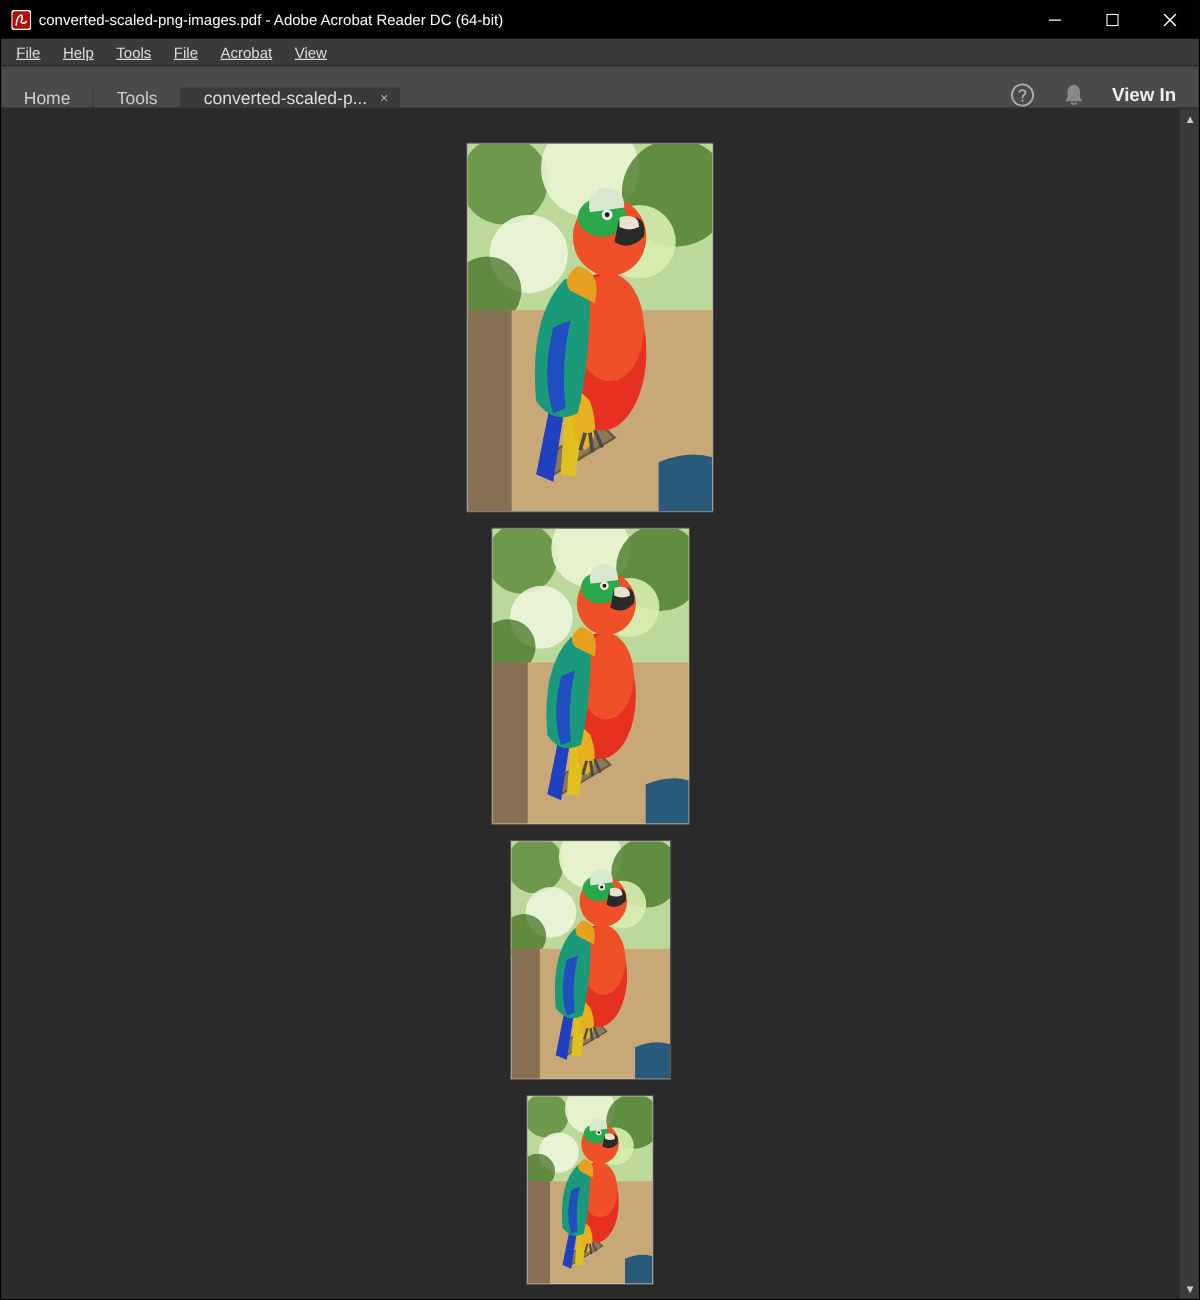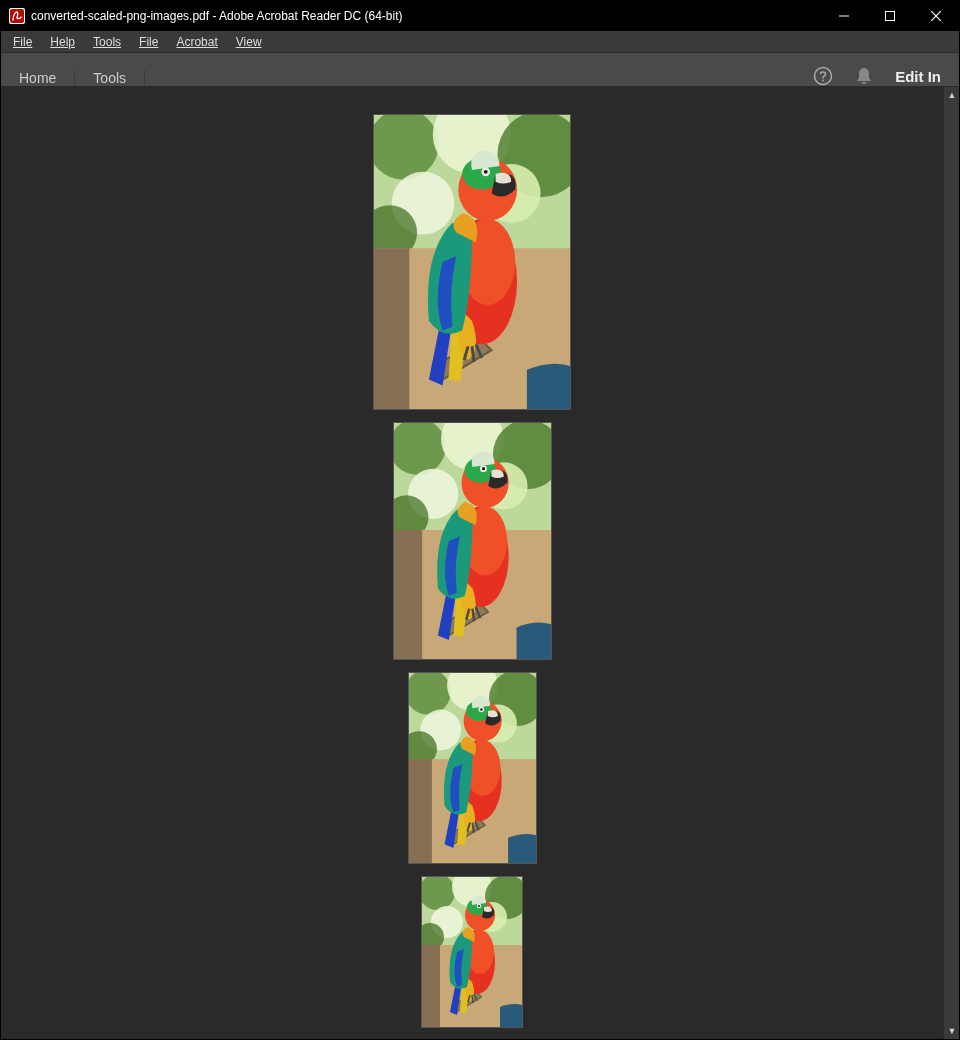--- a/index.html
+++ b/index.html
@@ -88,36 +88,40 @@
     <div class="menu-item"><span class="ul">View</span></div>
   </div>
 
   <div class="tab-strip">
     <div class="tab">
         <span>Home</span>
       </div>
     <div class="tab">
         <span>Tools</span>
       </div>
+    <div class="tab doc">
+      <span>converted-scaled-p...</span>
+      <span class="close">×</span>
+    </div>
     <div class="spacer"></div>
     <div class="right-tools">
       <span class="icon-btn">
         <svg width="20" height="20" viewBox="0 0 20 20">
             <circle cx="10" cy="10" r="8.5" fill="none" stroke="#aaa" stroke-width="1.5"></circle>
             <path d="M7.5 7.5 C7.5 5.5 12.5 5.5 12.5 8 C12.5 10 10 9.8 10 12" stroke="#aaa" stroke-width="1.5" fill="none" stroke-linecap="round"></path>
             <circle cx="10" cy="14.5" r="0.9" fill="#aaa"></circle>
           </svg>
       </span>
       <span class="icon-btn">
         <svg width="18" height="20" viewBox="0 0 18 20">
             <path d="M9 2 C12 2 14 4 14 8 L14 12 L16 15 L2 15 L4 12 L4 8 C4 4 6 2 9 2 Z" fill="#888"></path>
             <path d="M7 16 C7 17.5 11 17.5 11 16" stroke="#888" stroke-width="1.5" fill="none"></path>
           </svg>
       </span>
-      <span class="signin">Edit In</span>
+      <span class="signin">View In</span>
     </div>
   </div>
 
   <div class="viewport-wrap">
     <div class="viewport">
 
       <svg width="0" height="0" style="position:absolute">
         <defs>
           <g id="parrot">
 

